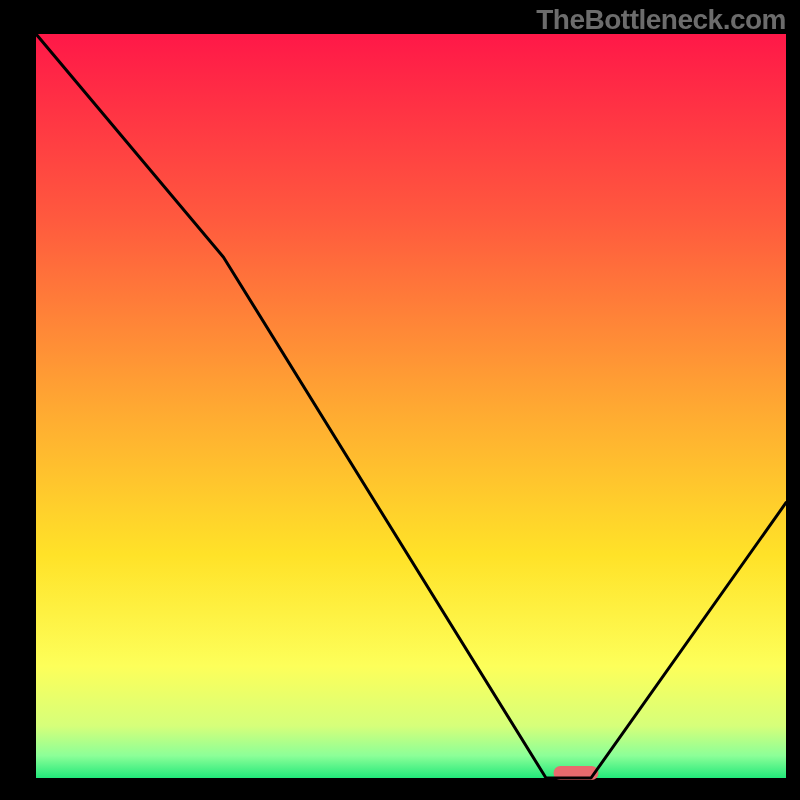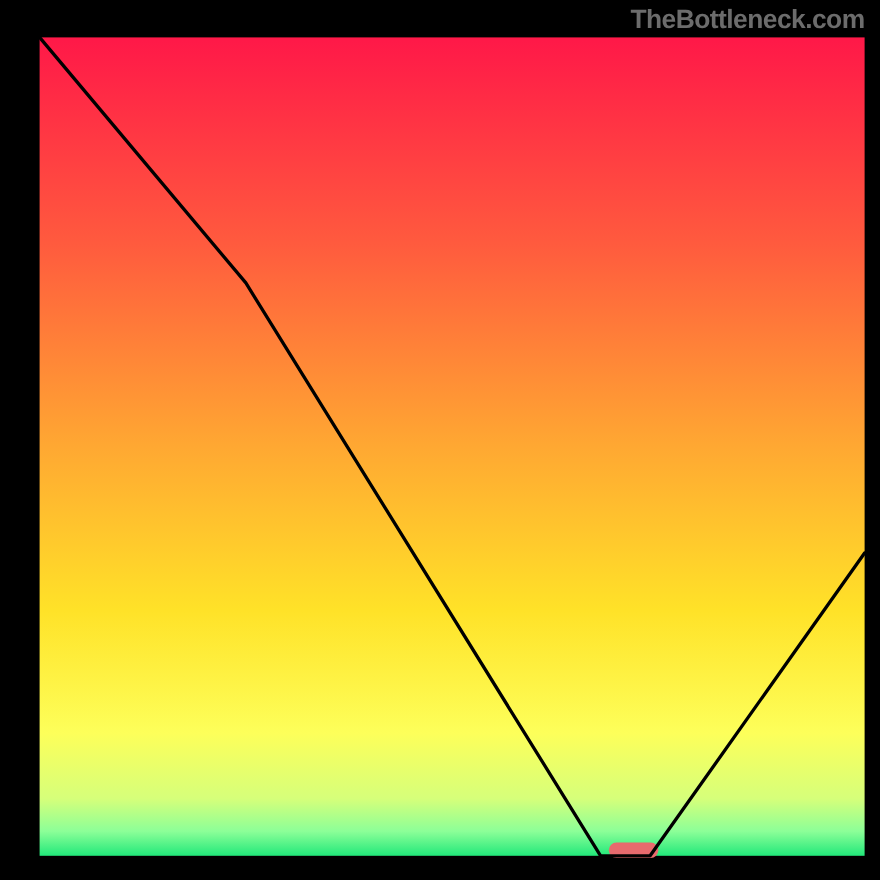--- a/index.html
+++ b/index.html
@@ -16,21 +16,21 @@
     width: 800px;
     height: 800px;
   }
   svg {
     display: block;
   }
   #watermark {
     position: absolute;
     top: 4px;
     right: 14px;
-    font-size: 24px;
+    font-size: 28px;
     font-weight: bold;
     color: #6c6c6c;
     letter-spacing: -0.5px;
   }
 </style>
 </head>
 <body>
 
 <div id="container">
   <svg id="chart-svg" width="800" height="800">

